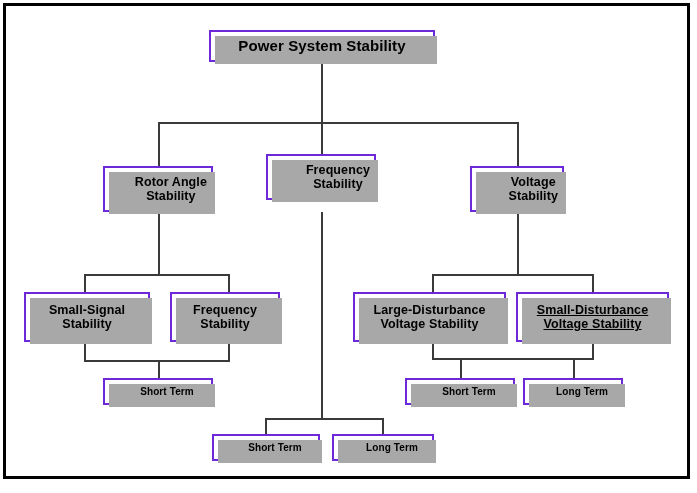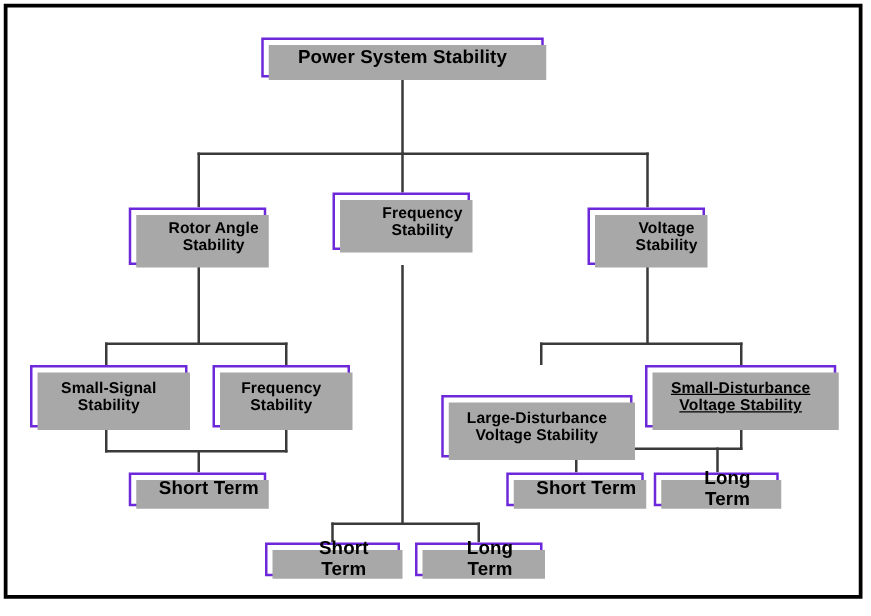--- a/index.html
+++ b/index.html
@@ -68,21 +68,21 @@
     font-size: 15px;
   }
   .node.lvl2 {
     font-size: 12.5px;
     justify-content: flex-end;
   }
   .node.lvl3 {
     font-size: 12.5px;
   }
   .node.leaf {
-    font-size: 15px;
+    font-size: 10px;
     padding-left: 18px;
   }
   .conn {
     position: absolute;
     background: #3a3a3a;
     z-index: 1;
   }
   .conn.v { width: 2px; }
   .conn.h { height: 2px; }
 </style>
@@ -154,21 +154,21 @@
       <span class="label">Small-Signal
 Stability</span>
     </div>
 
     <div class="node lvl3" style="left:170px; top:292px; width:110px; height:50px;">
       <span class="shadow" style="background: rgb(168, 168, 168);"></span>
       <span class="label">Frequency
 Stability</span>
     </div>
 
-    <div class="node lvl3" style="left:353px; top:292px; width:153px; height:50px;margin-top:24px;">
+    <div class="node lvl3" style="left:353px; top:292px; width:153px; height:50px;">
       <span class="shadow" style="background: rgb(168, 168, 168);"></span>
       <span class="label">Large-Disturbance
 Voltage Stability</span>
     </div>
 
     <div class="node lvl3" style="left:516px; top:292px; width:153px; height:50px;text-decoration:underline;">
       <span class="shadow" style="background: rgb(168, 168, 168);"></span>
       <span class="label">Small-Disturbance
 Voltage Stability</span>
     </div>

